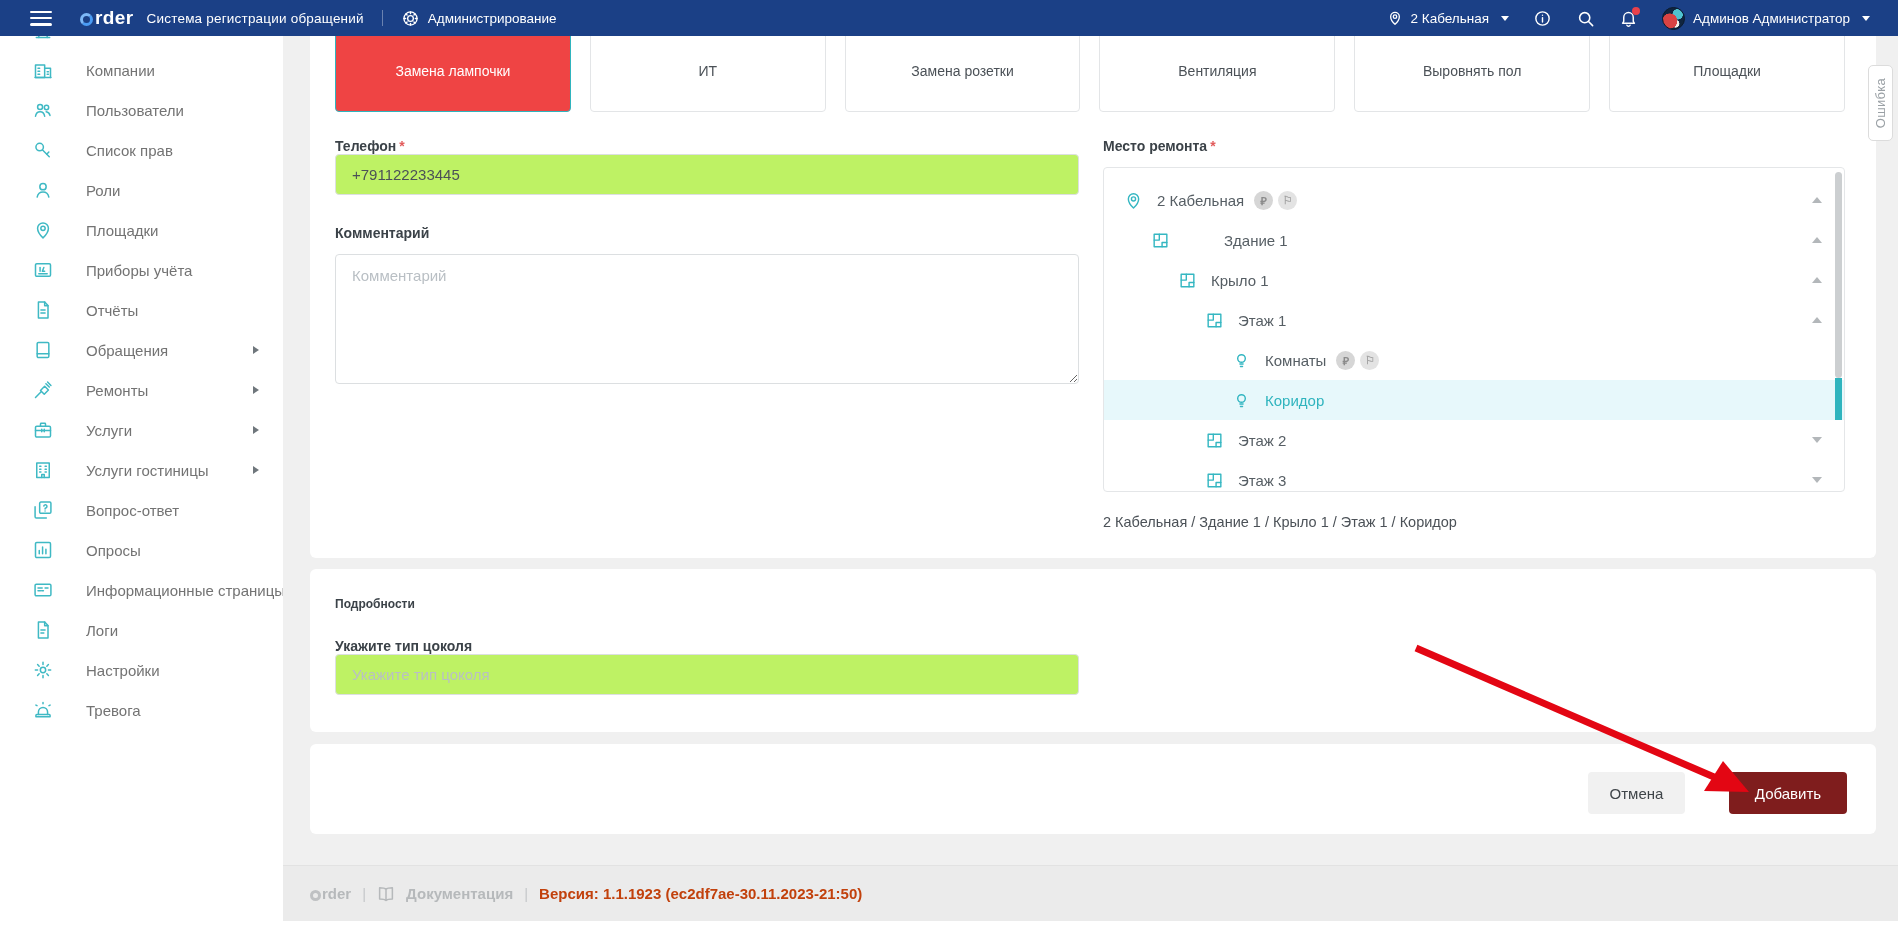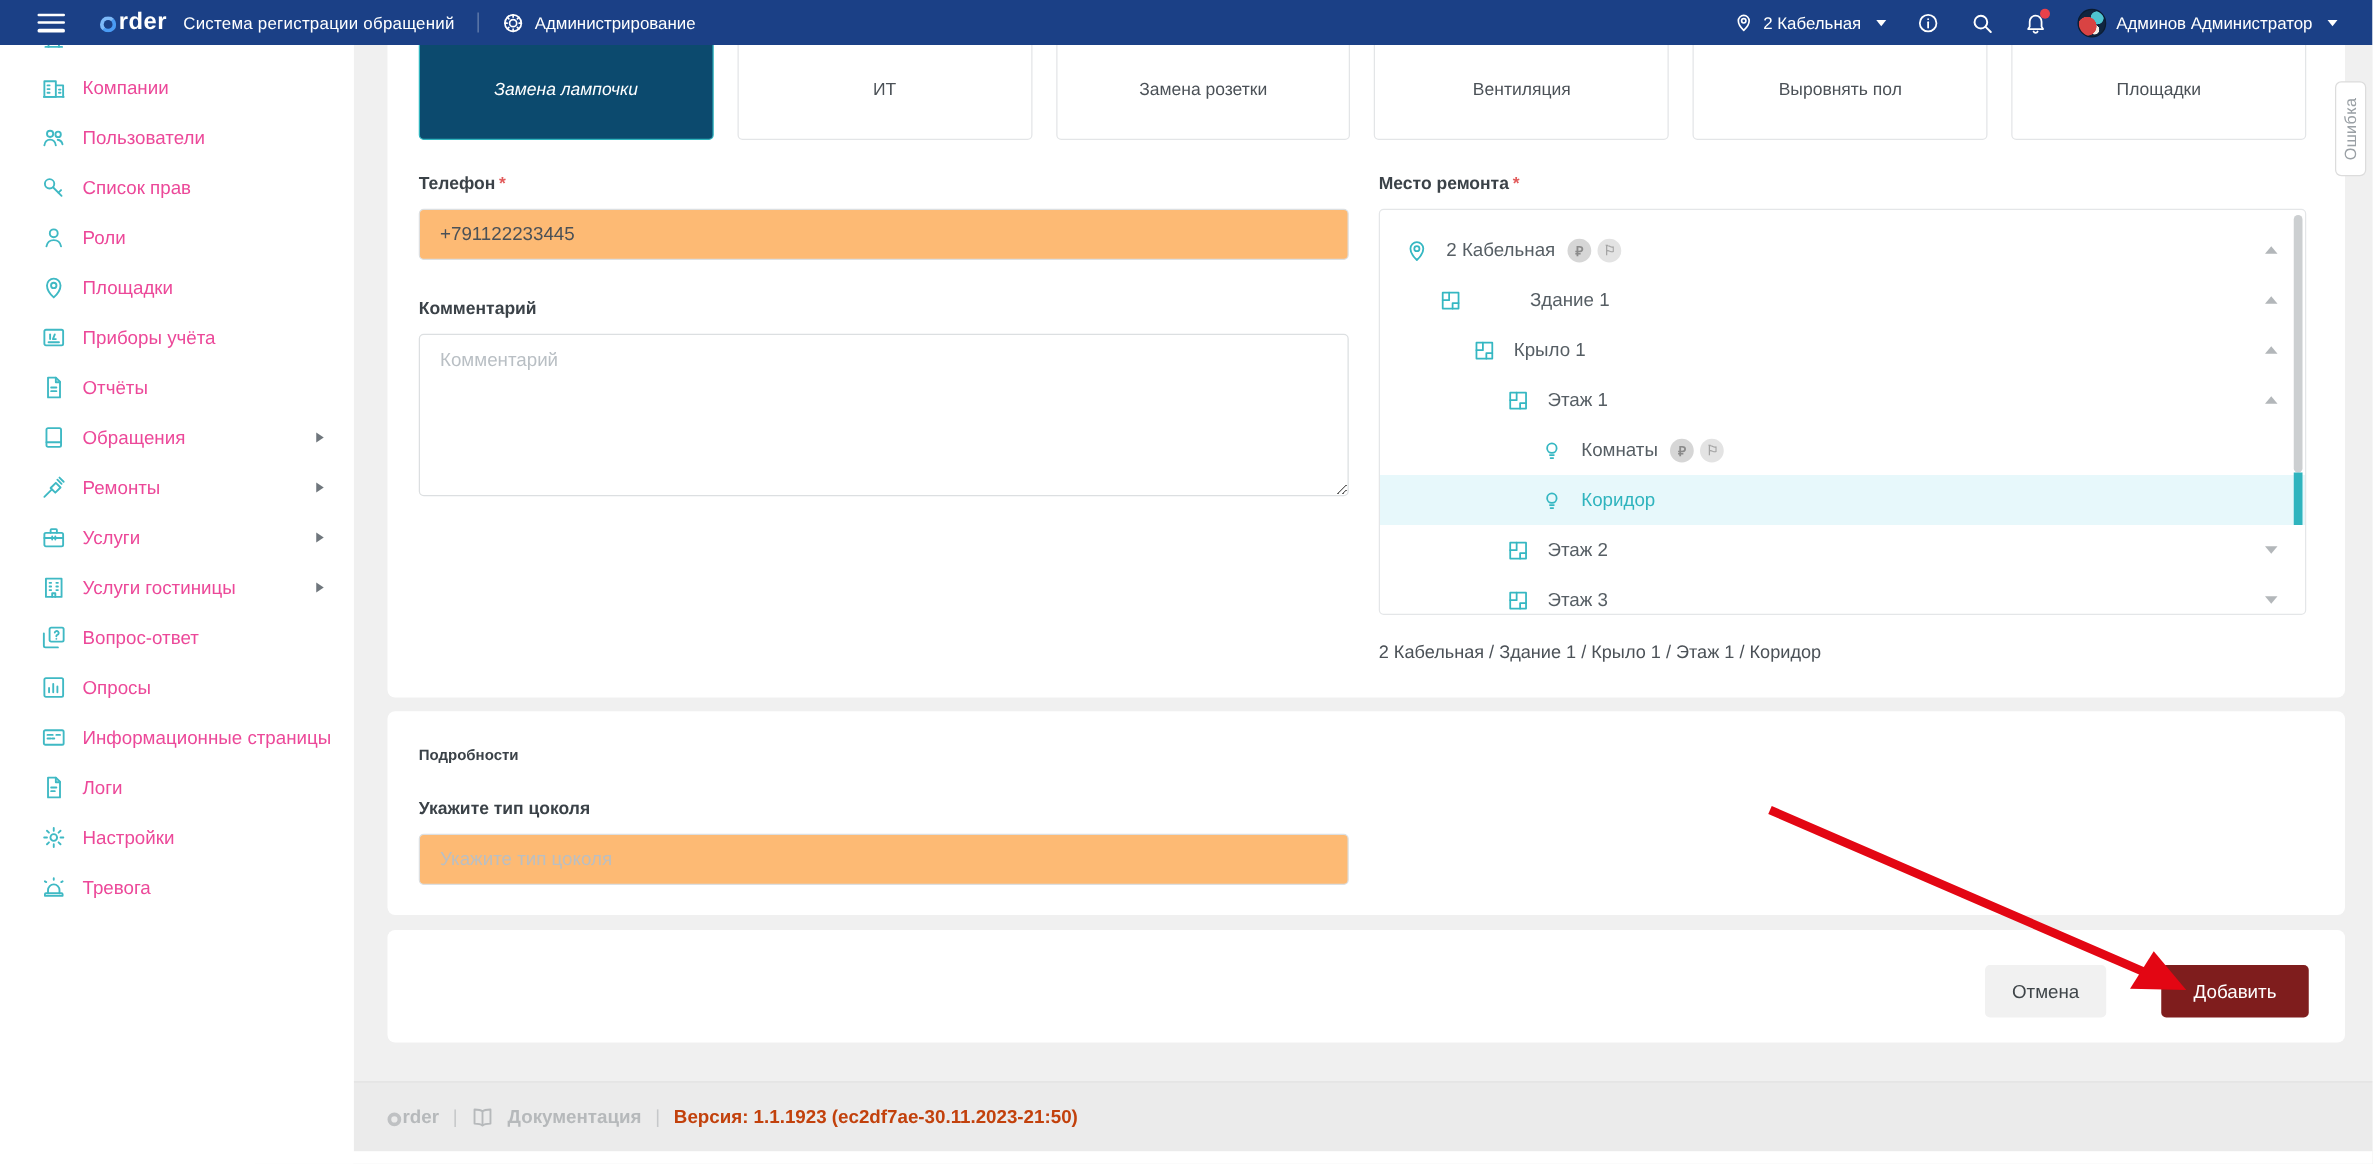--- a/index.html
+++ b/index.html
@@ -31,43 +31,43 @@
                         radial-gradient(circle at 70% 30%, #4fc3d0 0 24%, transparent 26%),
                         radial-gradient(circle at 60% 75%, #f3f0e7 0 18%, transparent 20%), #10253f;
             border:1px solid #0b1b30; }
 
   
   .sidebar { position:absolute; left:0; top:36px; width:283px; bottom:0; background:#fff; overflow:hidden; z-index:10; }
   .side-list { margin-top:-26px; }
   .side-item { height:40px; display:flex; align-items:center; padding-left:33px; padding-right:16px; cursor:pointer; }
   .side-icon { width:20px; height:20px; color:#3fb9c4; flex:0 0 20px; }
   .side-icon svg { width:100%; height:100%; }
-  .side-label { font-size:15px; color:#ec4899; margin-left:13px; white-space:nowrap; }
+  .side-label { font-size:15px; color:#737373; margin-left:33px; white-space:nowrap; }
   .sub-caret { margin-left:auto; width:0; height:0; border-top:4.5px solid transparent; border-bottom:4.5px solid transparent;
                border-left:6px solid #6f767c; margin-right:8px; }
 
   
   .page { position:absolute; left:283px; top:36px; right:0; bottom:0; background:#f0f0f0; }
   .card { position:absolute; left:27px; width:1566px; background:#fff; border-radius:6px; }
   .card1 { top:0; height:522px; border-radius:0 0 6px 6px; overflow:hidden; }
   .card2 { top:533px; height:163px; }
   .card3 { top:708px; height:90px;padding-left:44px; }
 
   
   .tiles { position:absolute; left:25px; top:0; width:1510px; display:flex; gap:19px; }
   .tile { flex:1; height:82px; margin-top:-6px; background:#fff; border:1px solid #e3e5e7; border-radius:4px;
           display:flex; align-items:center; justify-content:center; font-size:14px; color:#4b5157; cursor:pointer; }
-  .tile.selected { background:#0c4a6e; border-color:#2fb4be; color:#fff;font-style:italic; }
+  .tile.selected { background:#ef4444; border-color:#2fb4be; color:#fff; }
 
   .col-left  { position:absolute; left:25px;  top:102px; width:744px; }
   .col-right { position:absolute; left:793px; top:102px; width:742px; }
   .fld-label { font-size:14px; font-weight:700; color:#3b4248; }
   .req { color:#e25b5b; margin-left:3px; }
   .inp { width:100%; height:41px; border:1px solid #dcdfe1; border-radius:4px; padding:0 16px; font-size:15px;
-         color:#4b5157; outline:none; font-family:inherit; background:#fdba74; margin-top:13px; }
+         color:#4b5157; outline:none; font-family:inherit; background:#bef264; }
   .inp::placeholder, .inp-area::placeholder { color:#b9bfc4; }
   .inp-area { width:100%; height:130px; border:1px solid #dcdfe1; border-radius:4px; padding:12px 16px; font-size:15px;
               color:#4b5157; outline:none; font-family:inherit; resize:both; margin-top:13px; }
   .gap30 { height:30px; }
 
   
   .tree-panel { position:relative; margin-top:13px; height:325px; border:1px solid #e4e6e8; border-radius:4px;
                 background:#fff; overflow:hidden; padding-top:12px; }
   .tree-row { position:relative; height:40px; display:flex; align-items:center; cursor:pointer; }
   .tree-row.selected { background:#e7f8fb; }

